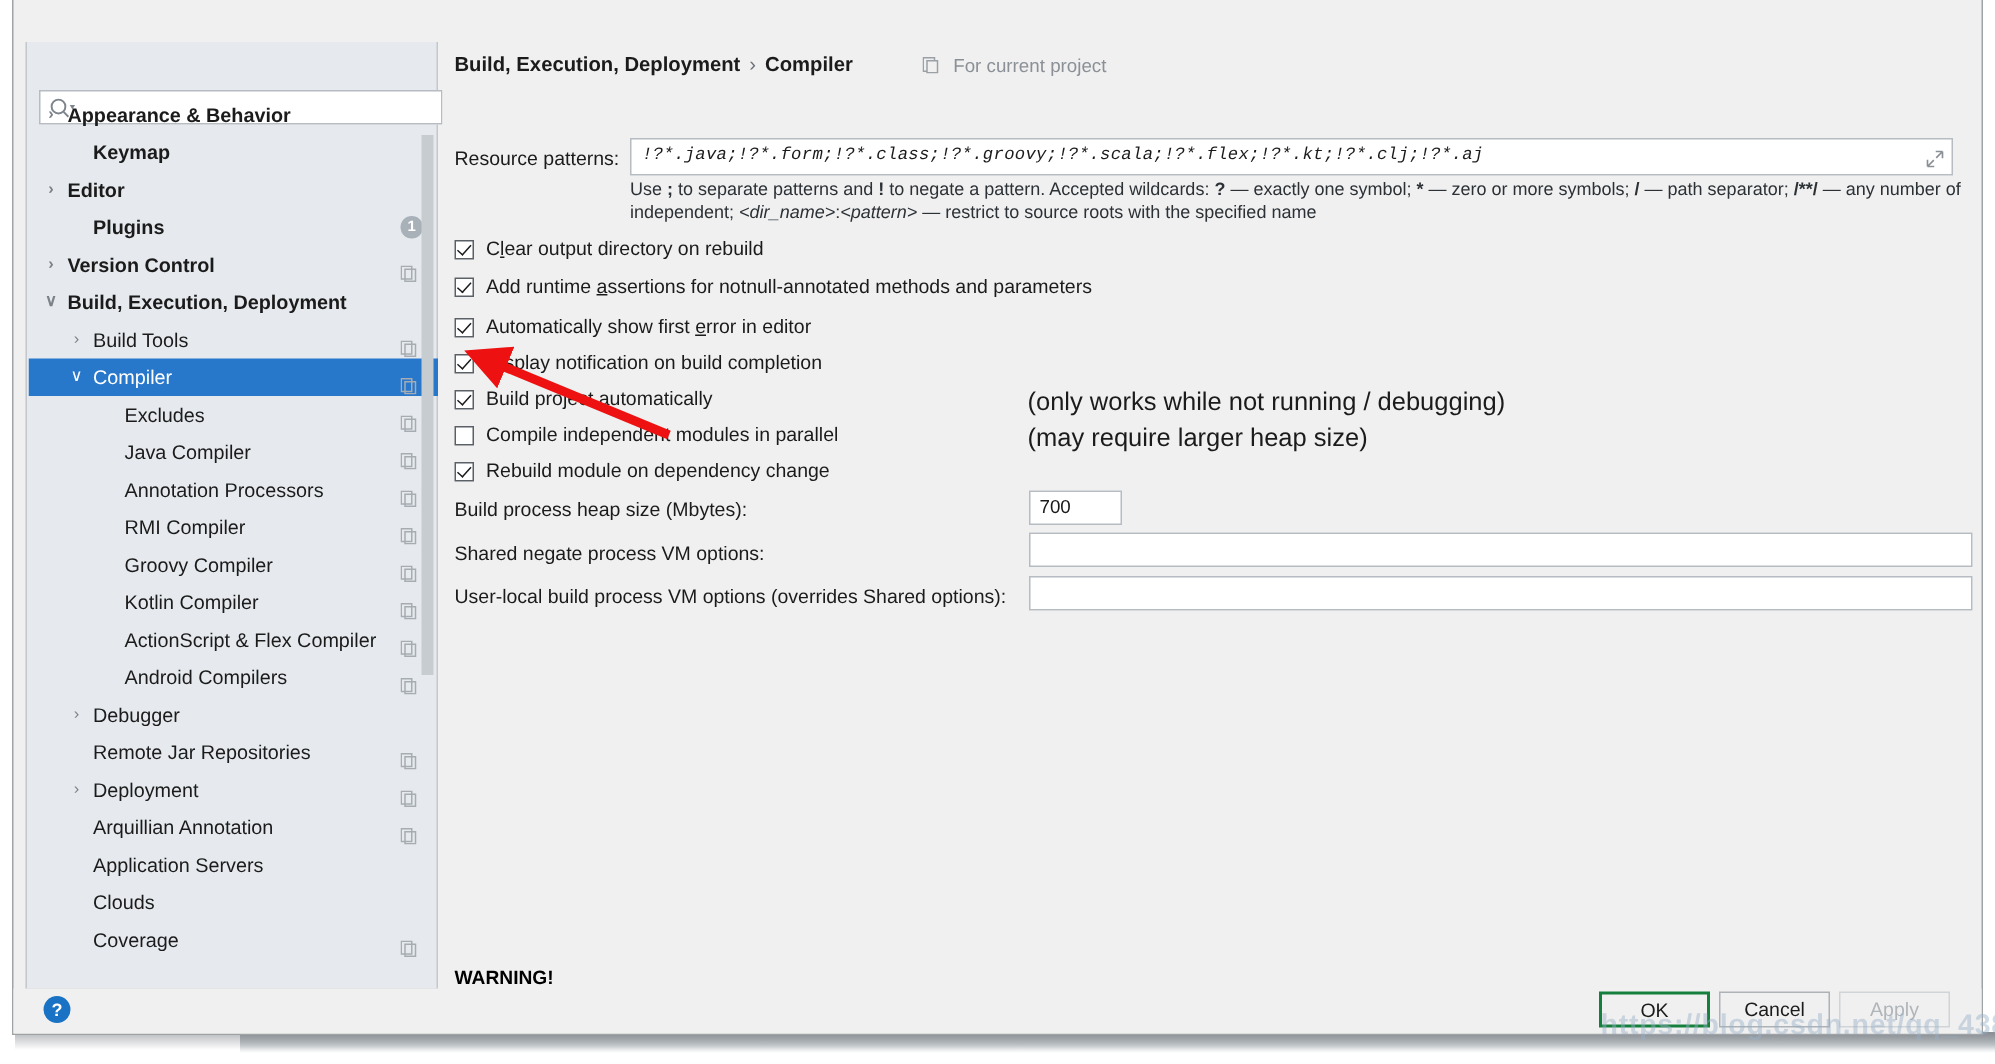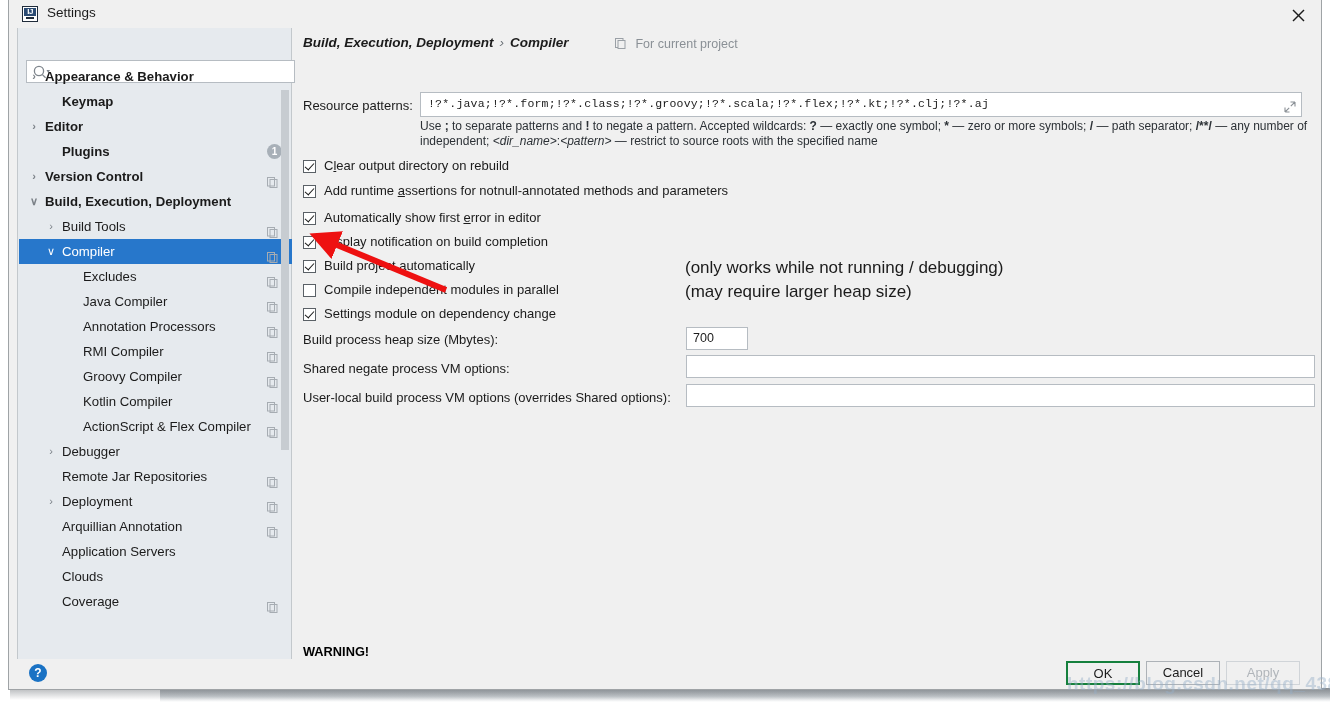--- a/index.html
+++ b/index.html
@@ -142,40 +142,41 @@
   }
 
   
   #content {
     position: absolute; left: 286px; top: 28px;
     width: 1020px; height: 632px;
     background: #f0f0f0;
   }
   #breadcrumb {
     position: absolute; left: 8px; top: 7px;
-    font-size: 13.5px; font-weight: bold; color: #1b1b1b; font-style: italic;
+    font-size: 13.5px; font-weight: bold; color: #1b1b1b;
   }
   #breadcrumb .sep { font-weight: normal; color: #6a7076; padding: 0 6px; }
   #for-project {
     position: absolute; left: 320px; top: 9px;
     font-size: 12.5px; color: #8a9096;
   }
   #for-project .pj-icon { margin-right: 6px; }
 
   .field-label {
     position: absolute;
     font-size: 13px; color: #1b1b1b;
   }
   #res-label { left: 8px; top: 70px; }
   #res-field {
     position: absolute; left: 125px; top: 64px;
     width: 882px; height: 25px;
     background: #ffffff;
     border: 1px solid #b6bcc2;
     box-sizing: border-box;
+    font-style: italic;
   }
   #res-value {
     position: absolute; left: 7px; top: 4px;
     font-family: "Liberation Mono", monospace;
     font-size: 11.5px; color: #1b1b1b;
     white-space: nowrap; letter-spacing: 0.2px;
   }
   #res-expand { position: absolute; right: 5px; top: 6px; }
 
   #res-hint {
@@ -325,35 +326,20 @@
 </style>
 </head>
 <body>
 
 <div id="backdrop"></div>
 <div id="shadow-bottom2"></div>
 <div id="shadow-bottom"></div>
 
 <div id="dialog">
 
-  <div id="titlebar">
-    <div id="app-icon">
-      <div class="ij-top">
-          <div class="ij-txt">IJ</div>
-        </div>
-      <div class="ij-bar"></div>
-    </div>
-    <div id="window-title">Settings</div>
-    <div id="close-btn">
-      <svg width="13" height="13" viewBox="0 0 13 13">
-        <line x1="1" y1="1" x2="12" y2="12" stroke="#1b1b1b" stroke-width="1.4"></line>
-        <line x1="12" y1="1" x2="1" y2="12" stroke="#1b1b1b" stroke-width="1.4"></line>
-      </svg>
-    </div>
-  </div>
 
   <div id="sidebar">
 
     <div id="search-wrap">
       <div id="search-icon-box">
         <svg width="18" height="15" viewBox="0 0 18 15">
           <circle cx="6" cy="6" r="4.6" stroke="#7e858c" stroke-width="1.3" fill="none"></circle>
           <line x1="9.4" y1="9.6" x2="12.6" y2="12.8" stroke="#7e858c" stroke-width="1.3"></line>
           <path d="M13.5 5 L17 5 L15.25 8 Z" fill="#7e858c"></path>
         </svg>
@@ -449,20 +435,27 @@
               </svg></span>
           </div>
           <div class="tree-item">
             <span class="tree-label" style="left: 64px;">ActionScript &amp; Flex Compiler</span>
             <span class="copy-icon"><svg width="11" height="11" viewBox="0 0 11 11">
                 <rect x="0.5" y="0.5" width="7" height="8.5" stroke="#a6acb2" fill="none" stroke-width="1"></rect>
                 <rect x="3" y="2.5" width="7" height="8" stroke="#a6acb2" fill="none" stroke-width="1"></rect>
               </svg></span>
           </div>
           <div class="tree-item">
+            <span class="tree-label" style="left: 64px;">Android Compilers</span>
+            <span class="copy-icon"><svg width="11" height="11" viewBox="0 0 11 11">
+                <rect x="0.5" y="0.5" width="7" height="8.5" stroke="#a6acb2" fill="none" stroke-width="1"></rect>
+                <rect x="3" y="2.5" width="7" height="8" stroke="#a6acb2" fill="none" stroke-width="1"></rect>
+              </svg></span>
+          </div>
+          <div class="tree-item">
             <span class="twisty" style="left: 25px;">›</span>
             <span class="tree-label" style="left: 43px;">Debugger</span>
           </div>
           <div class="tree-item">
             <span class="tree-label" style="left: 43px;">Remote Jar Repositories</span>
             <span class="copy-icon"><svg width="11" height="11" viewBox="0 0 11 11">
                 <rect x="0.5" y="0.5" width="7" height="8.5" stroke="#a6acb2" fill="none" stroke-width="1"></rect>
                 <rect x="3" y="2.5" width="7" height="8" stroke="#a6acb2" fill="none" stroke-width="1"></rect>
               </svg></span>
           </div>
@@ -552,21 +545,21 @@
           <span class="cb-label">Build project automatically</span>
         </div>
         <div class="side-note" style="left: 390px; top: 230px;">(only works while not running / debugging)</div>
         <div class="cb-row" style="top: 254px;">
           <span class="cb"></span>
           <span class="cb-label">Compile independent modules in parallel</span>
         </div>
         <div class="side-note" style="left: 390px; top: 254px;">(may require larger heap size)</div>
         <div class="cb-row" style="top: 278px;">
           <span class="cb checked"></span>
-          <span class="cb-label">Settings module on dependency change</span>
+          <span class="cb-label">Rebuild module on dependency change</span>
         </div>
       </div>
 
 
     <div class="field-label" id="heap-label">Build process heap size (Mbytes):</div>
     <div id="heap-field">
       <div id="heap-value">700</div>
     </div>
 
     <div class="field-label" id="shared-label">Shared negate process VM options:</div>

